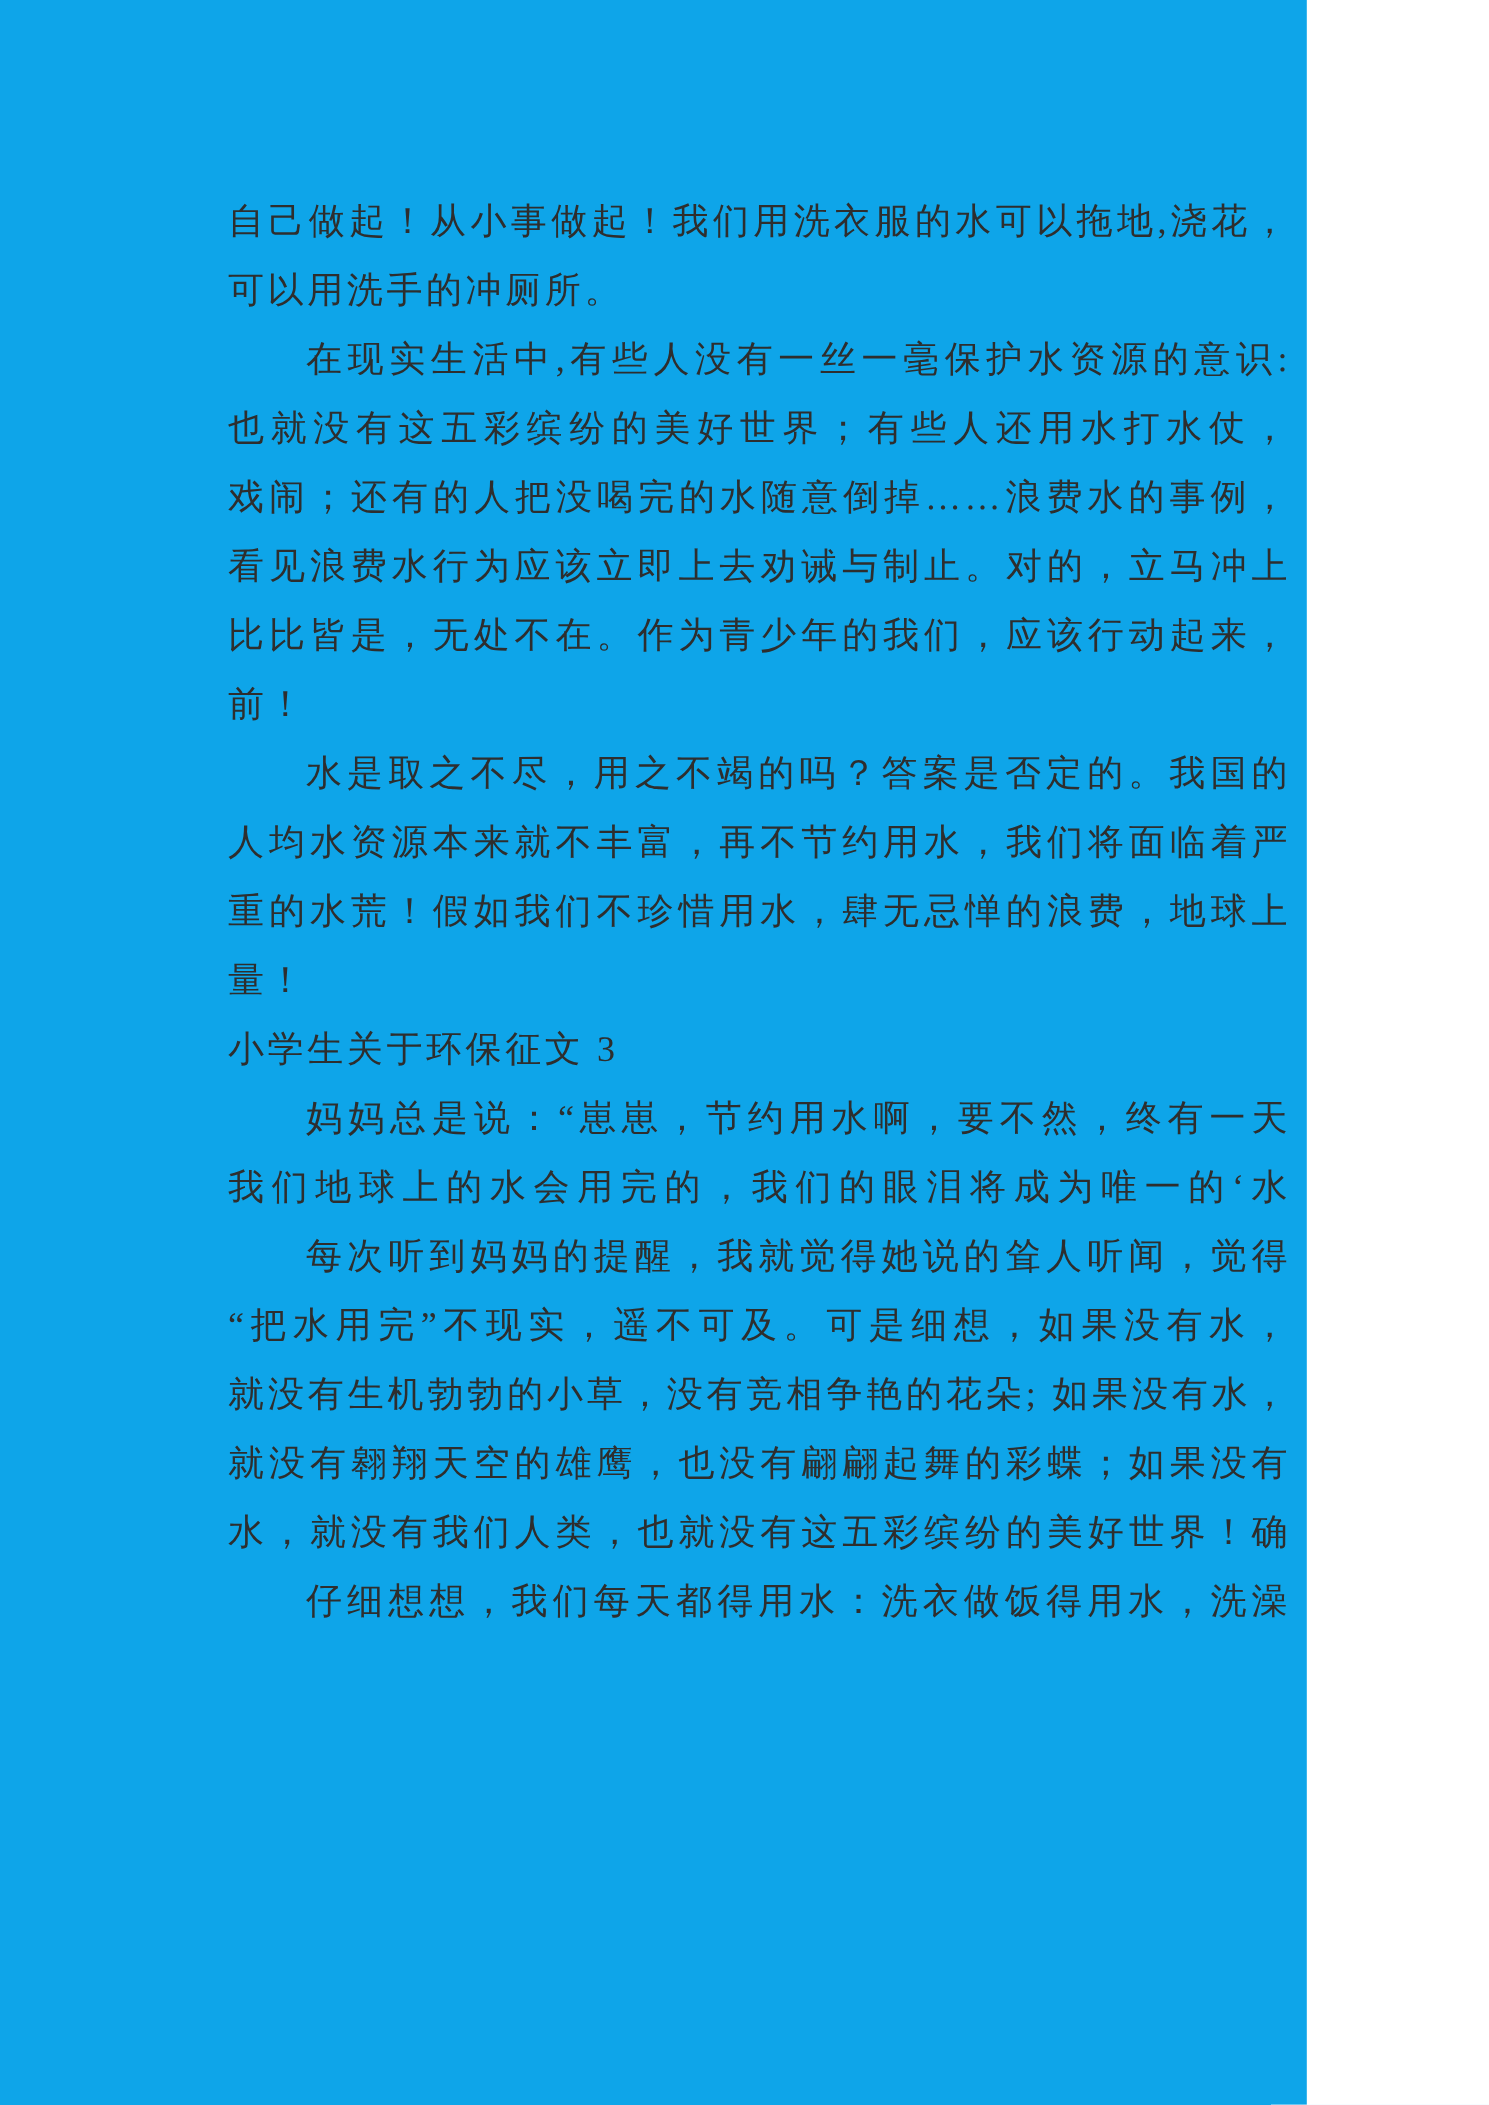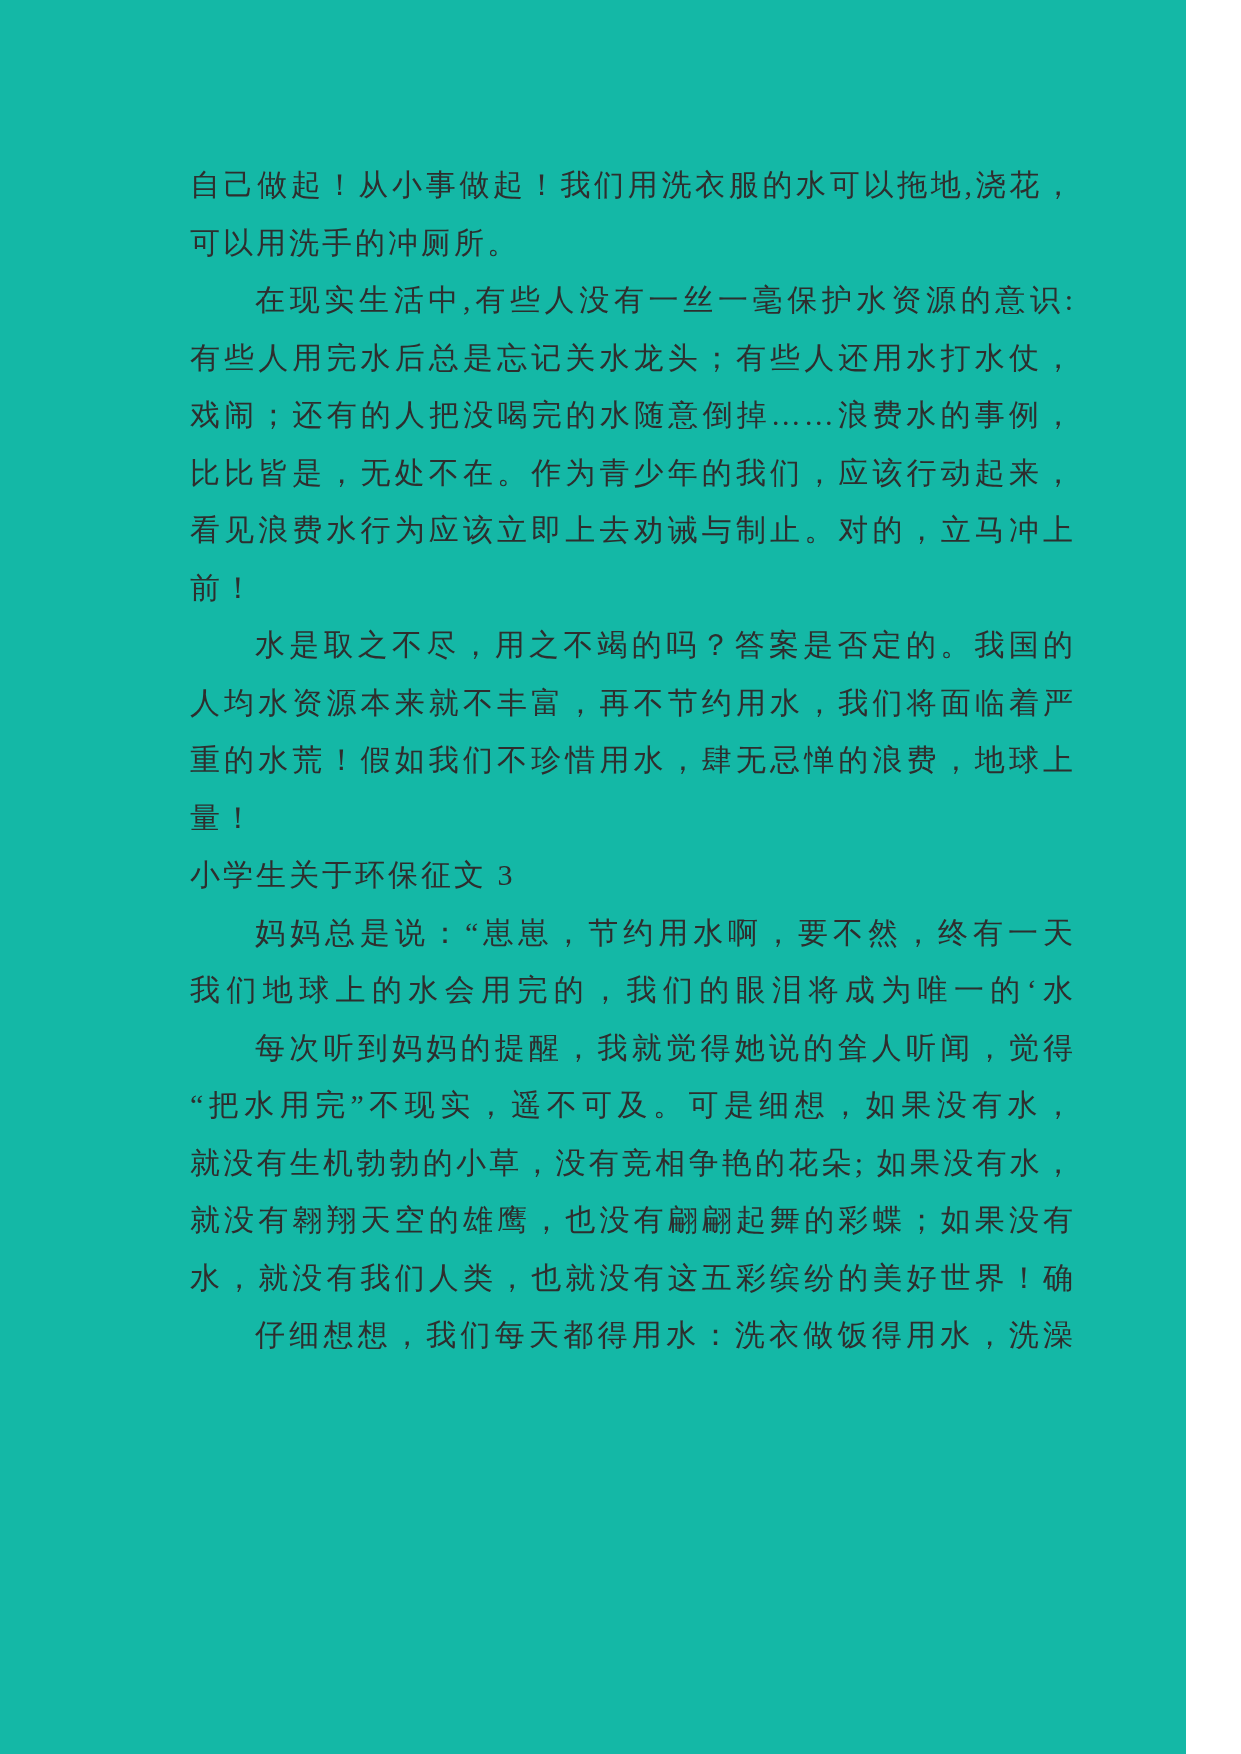--- a/index.html
+++ b/index.html
@@ -2,23 +2,23 @@
 <html><head>
 <meta charset="utf-8">
 <style>
   html, body {
     margin: 0;
     padding: 0;
     background: #ffffff;
   }
   .page {
     position: relative;
-    width: 1186px;
+    width: 1089px;
     height: 1754px;
-    background: #14b8a6;
+    background: #0ea5e9;
     overflow: hidden;
     font-family: "Liberation Serif", "DejaVu Serif", serif;
   }
   .text-block {
     position: absolute;
     left: 190px;
     top: 156px;
     width: 886px;
     font-size: 30px;
     line-height: 57.5px;
@@ -39,24 +39,24 @@
   }
 </style>
 </head>
 <body>
 
 <div class="page">
   <div class="text-block" id="text-block">
       <div class="line fill">自己做起！从小事做起！我们用洗衣服的水可以拖地,浇花，</div>
       <div class="line">可以用洗手的冲厕所。</div>
       <div class="line indent fill">在现实生活中,有些人没有一丝一毫保护水资源的意识:</div>
-      <div class="line fill">有些人用完水后总是忘记关水龙头；有些人还用水打水仗，</div>
+      <div class="line fill">也就没有这五彩缤纷的美好世界；有些人还用水打水仗，</div>
       <div class="line fill">戏闹；还有的人把没喝完的水随意倒掉……浪费水的事例，</div>
+      <div class="line fill">看见浪费水行为应该立即上去劝诫与制止。对的，立马冲上</div>
       <div class="line fill">比比皆是，无处不在。作为青少年的我们，应该行动起来，</div>
-      <div class="line fill">看见浪费水行为应该立即上去劝诫与制止。对的，立马冲上</div>
       <div class="line">前！</div>
       <div class="line indent fill">水是取之不尽，用之不竭的吗？答案是否定的。我国的</div>
       <div class="line fill">人均水资源本来就不丰富，再不节约用水，我们将面临着严</div>
       <div class="line fill">重的水荒！假如我们不珍惜用水，肆无忌惮的浪费，地球上</div>
       <div class="line">量！</div>
       <div class="line">小学生关于环保征文 3</div>
       <div class="line indent fill">妈妈总是说：“崽崽，节约用水啊，要不然，终有一天</div>
       <div class="line fill">我们地球上的水会用完的，我们的眼泪将成为唯一的‘水</div>
       <div class="line indent fill">每次听到妈妈的提醒，我就觉得她说的耸人听闻，觉得</div>
       <div class="line fill">“把水用完”不现实，遥不可及。可是细想，如果没有水，</div>

